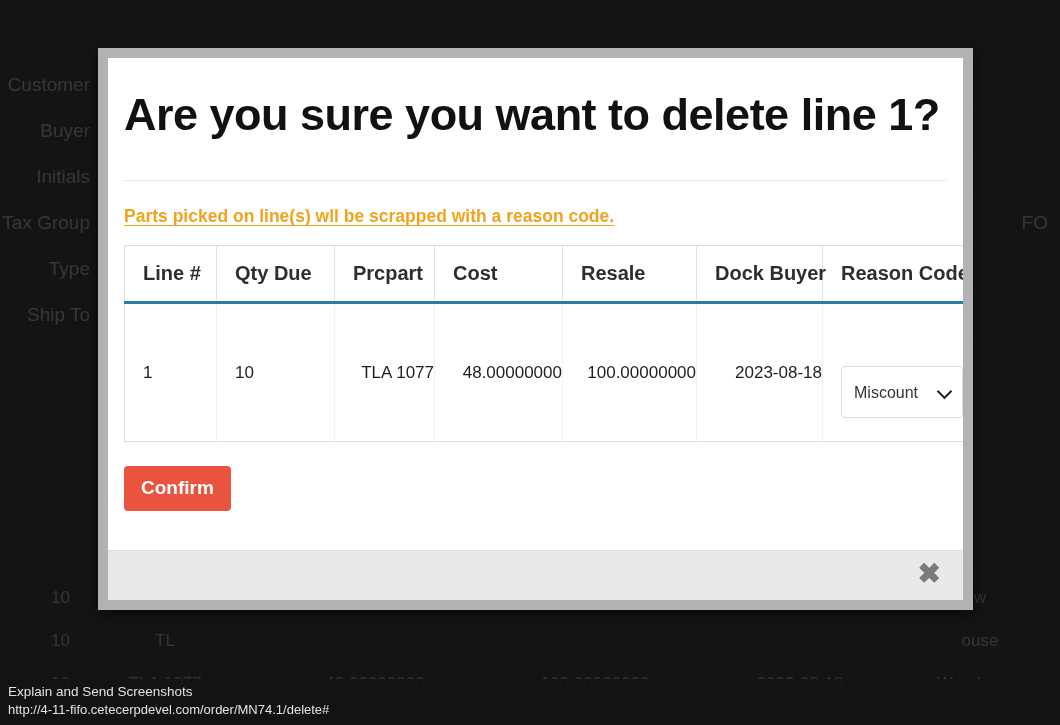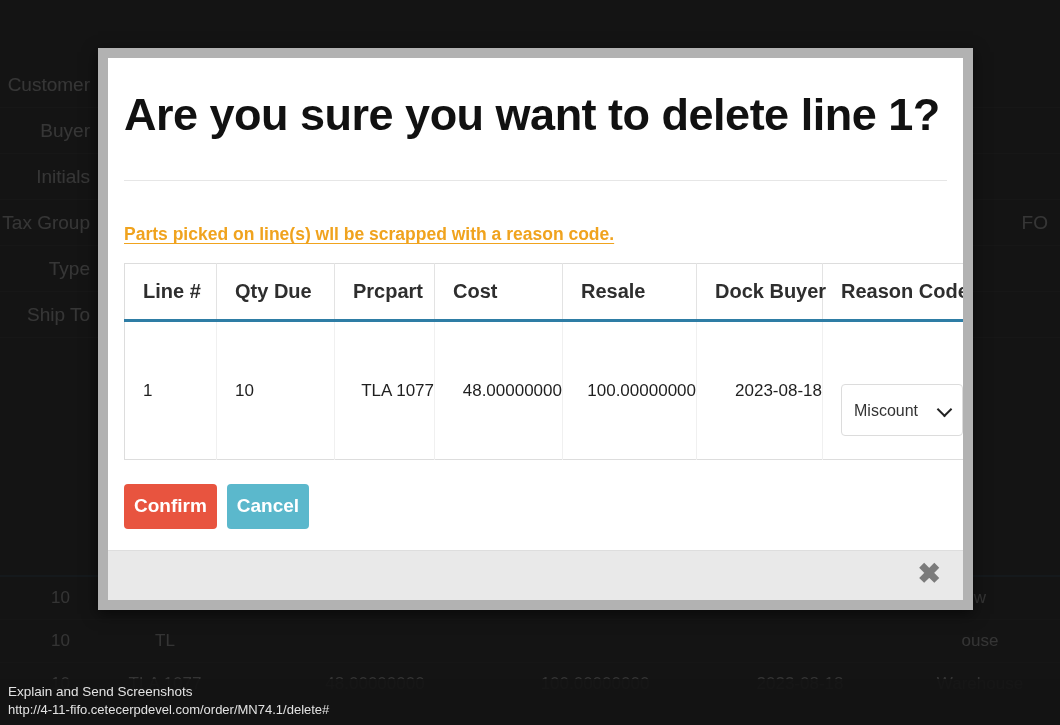--- a/index.html
+++ b/index.html
@@ -116,21 +116,21 @@
     letter-spacing: -0.5px;
     padding: 33px 0 0 0;
     line-height: 1.05;
   }
   .title-divider {
     margin-top: 42px;
     border-top: 1px solid #e6e6e6;
   }
   .warning-text {
     display: inline-block;
-    margin-top: 43px;
+    margin-top: 25px;
     font-size: 17.5px;
     font-weight: bold;
     color: #f0a31e;
     text-decoration: underline;
     text-underline-offset: 3px;
   }
 
   
   .dtable {
     margin-top: 18px;
@@ -208,21 +208,21 @@
 
   
   .btn-row { margin-top: 24px; display: flex; gap: 10px; }
   .btn {
     border: none;
     border-radius: 4px;
     font-family: "Liberation Sans", sans-serif;
     font-size: 19px;
     font-weight: bold;
     color: #fff;
-    padding: 12px 10px;
+    padding: 12px 17px;
     cursor: pointer;
     line-height: 1.1;
   }
   .btn-confirm { background: #e8543f; }
   .btn-cancel  { background: #5bb8cc; }
 
   
   .modal-footer {
     height: 50px;
     background: #e9e9e9;
@@ -345,21 +345,20 @@
               <span class="sel-val">Miscount</span>
               <span class="chev"></span>
             </div>
           </td>
         </tr>
       </tbody>
     </table>
 
     <div class="btn-row">
       <button class="btn btn-confirm">Confirm</button>
-      <button class="btn btn-cancel">Cancel</button>
     </div>
 
   </div>
 
   <div class="modal-footer">
     <span class="close-x">✖</span>
   </div>
 </div>
 
 <div id="statusbar">

